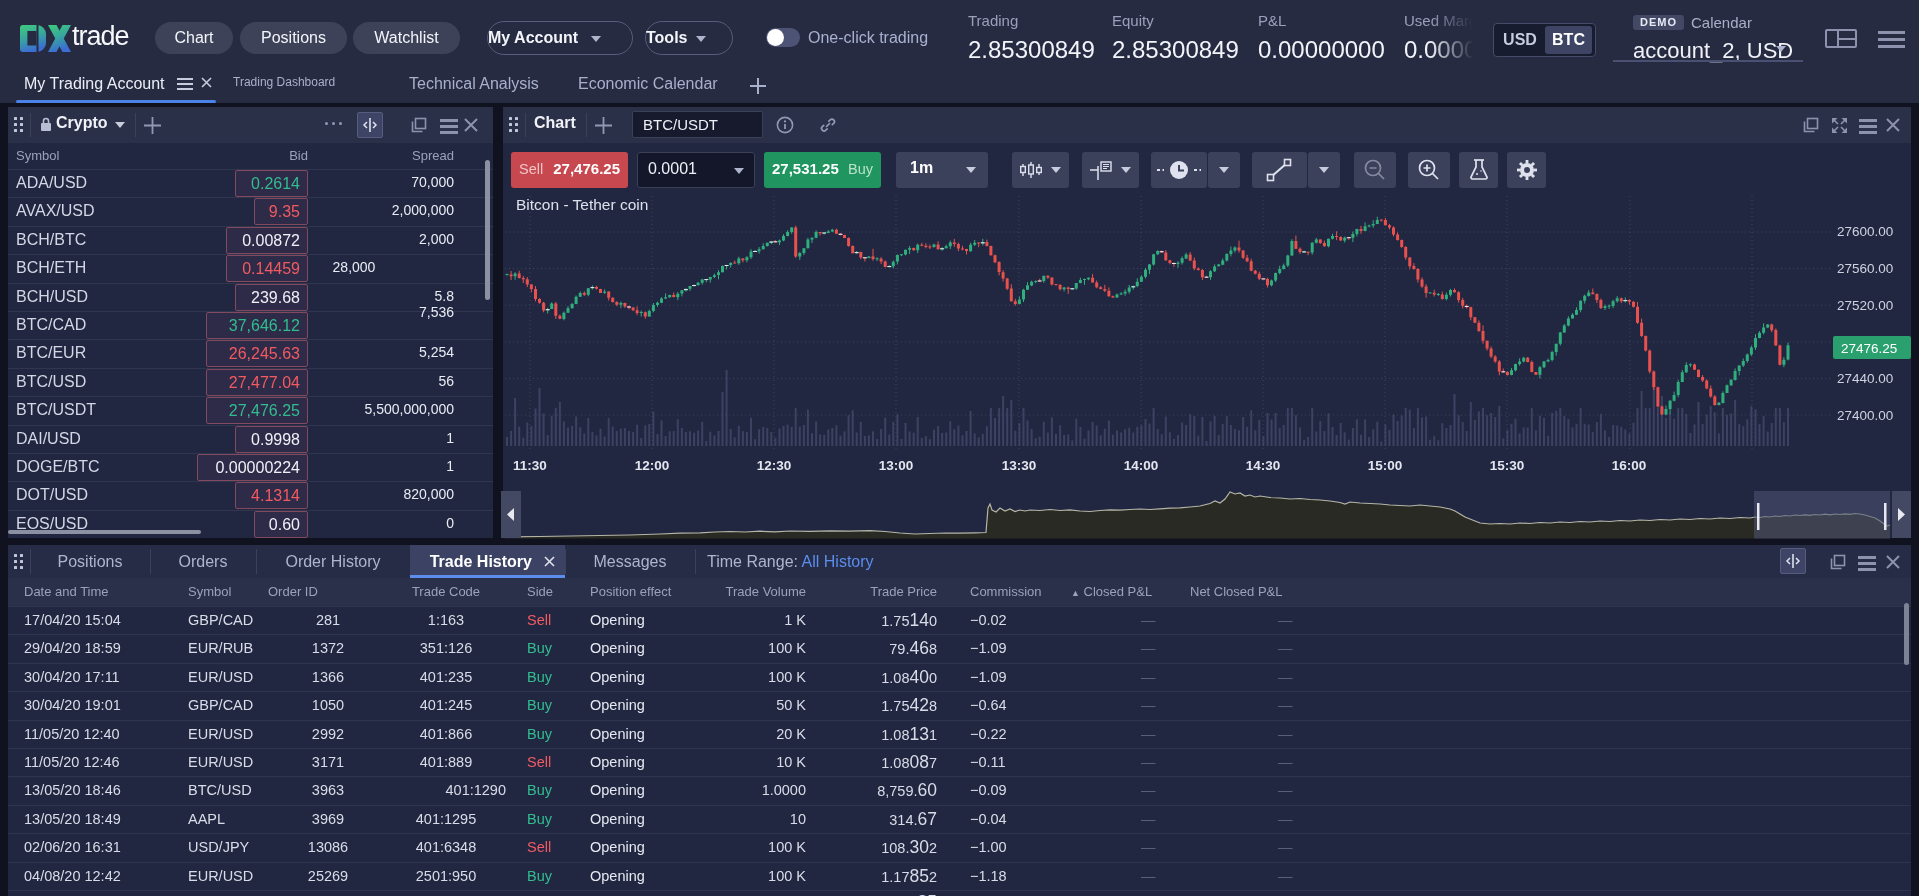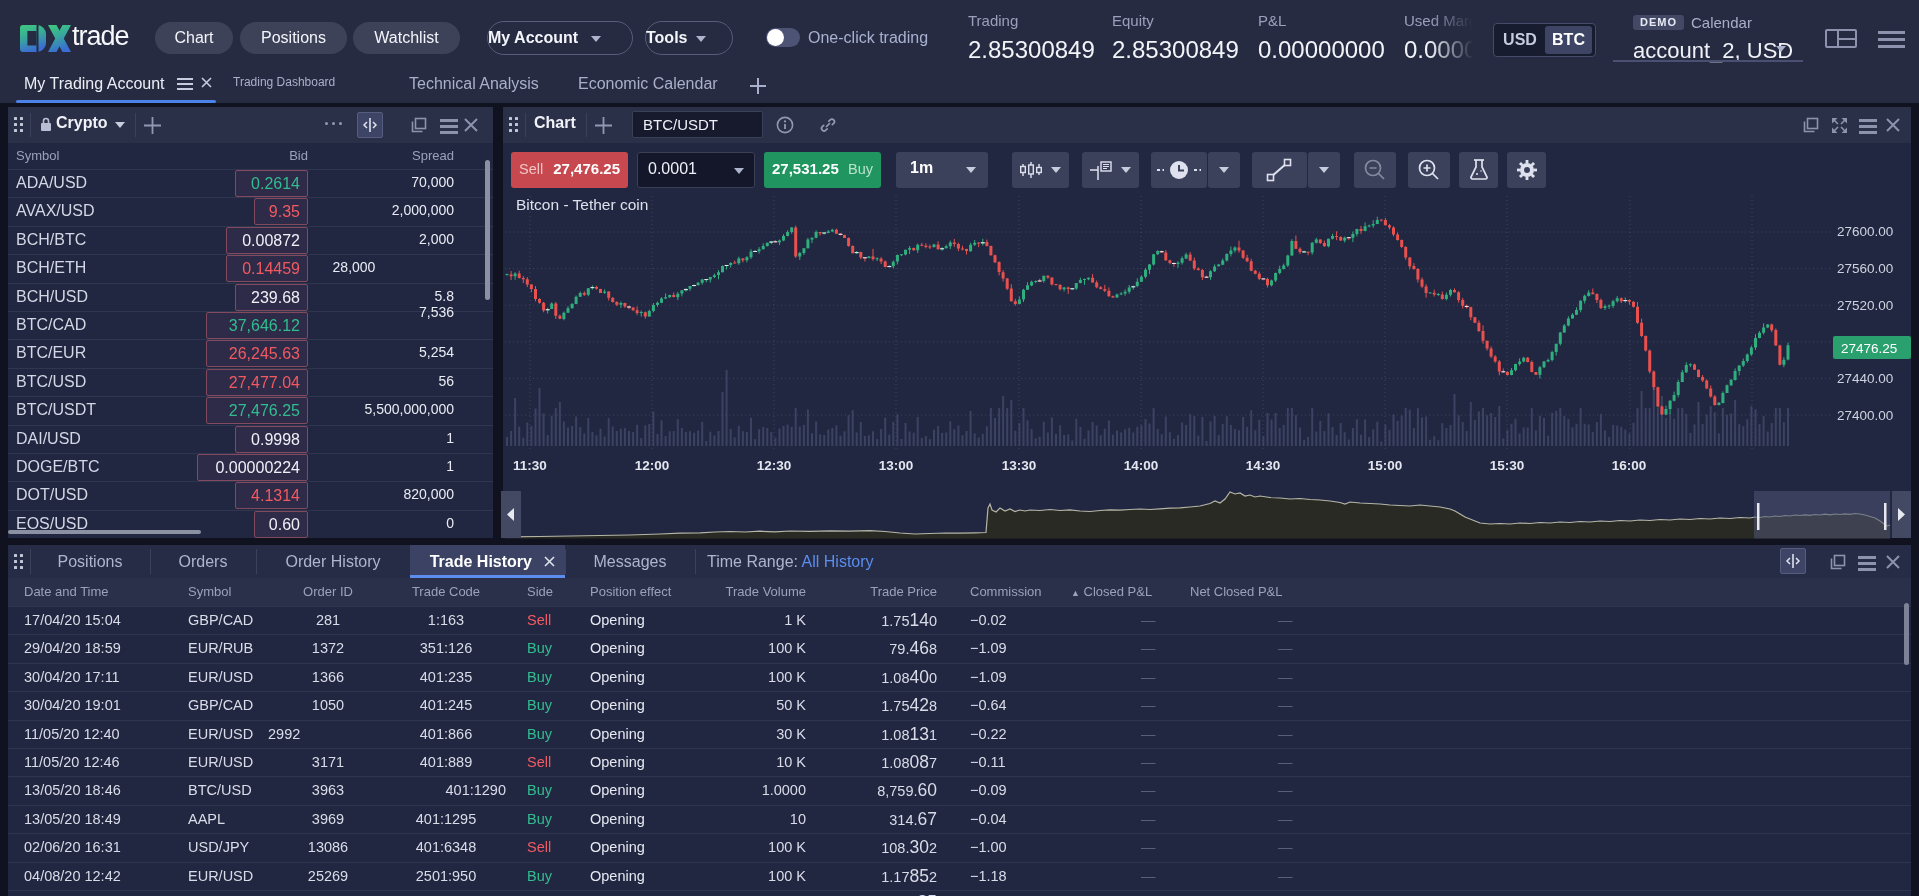--- a/index.html
+++ b/index.html
@@ -412,21 +412,21 @@
     </svg>
 <div class="abs" style="left:1850px;top:11px;width:18px;height:2.5px;background:#8d93ad"></div>
     <div class="abs" style="left:1850px;top:17px;width:18px;height:2.5px;background:#8d93ad"></div>
     <div class="abs" style="left:1850px;top:23px;width:18px;height:2.5px;background:#8d93ad"></div>
 <svg class="abs" style="left:1878px;top:10px" width="14" height="14">
       <path d="M1 1 L13 13 M13 1 L1 13" stroke="#8d93ad" stroke-width="2"></path>
     </svg>
 <div class="abs" style="left:0;top:33px;width:1903px;height:28px;background:#2a2f4a"></div>
 <div class="th" style="left:16px;top:33px">Date and Time</div>
 <div class="th" style="left:180px;top:33px">Symbol</div>
-<div class="th" style="left:260px;top:33px;width:120px;text-align:center">Order ID</div>
+<div class="th" style="left:260px;top:33px;width:120px;">Order ID</div>
 <div class="th" style="left:378px;top:33px;width:120px;text-align:center">Trade Code</div>
 <div class="th" style="left:519px;top:33px">Side</div>
 <div class="th" style="left:582px;top:33px">Position effect</div>
 <div class="th" style="left:658px;top:33px;width:140px;text-align:right">Trade Volume</div>
 <div class="th" style="left:789px;top:33px;width:140px;text-align:right">Trade Price</div>
 <div class="th" style="left:962px;top:33px">Commission</div>
 <div class="th" style="left:1063px;top:33px"><span style="font-size:9px">▲</span> Closed P&amp;L</div>
 <div class="th" style="left:1182px;top:33px">Net Closed P&amp;L</div>
 <div class="rowsep" style="top:61.0px;background:#2f354f"></div>
 <div class="td num" style="left:16px;top:61.0px">17/04/20 15:04</div>
@@ -472,25 +472,25 @@
 <div class="td up" style="left:519px;top:146.2px">Buy</div>
 <div class="td" style="left:582px;top:146.2px;color:#e6e9f2">Opening</div>
 <div class="td num" style="left:658px;top:146.2px;width:140px;text-align:right">50 K</div>
 <div class="td num" style="left:789px;top:146.2px;width:140px;text-align:right"><span>1.75</span><span class="bigp">42</span><span>8</span></div>
 <div class="td num" style="left:962px;top:146.2px">−0.64</div>
 <div class="td dash" style="left:1133px;top:146.2px">—</div>
 <div class="td dash" style="left:1270px;top:146.2px">—</div>
 <div class="rowsep" style="top:174.6px;background:#2f354f"></div>
 <div class="td num" style="left:16px;top:174.6px">11/05/20 12:40</div>
 <div class="td num" style="left:180px;top:174.6px">EUR/USD</div>
-<div class="td num" style="left:260px;top:174.6px;width:120px;text-align:left">2992</div>
+<div class="td num" style="left:260px;top:174.6px;width:120px;text-align:center">2992</div>
 <div class="td num" style="left:378px;top:174.6px;width:120px;text-align:center">401:866</div>
 <div class="td up" style="left:519px;top:174.6px">Buy</div>
 <div class="td" style="left:582px;top:174.6px;color:#e6e9f2">Opening</div>
-<div class="td num" style="left:658px;top:174.6px;width:140px;text-align:right">30 K</div>
+<div class="td num" style="left:658px;top:174.6px;width:140px;text-align:right">20 K</div>
 <div class="td num" style="left:789px;top:174.6px;width:140px;text-align:right"><span>1.08</span><span class="bigp">13</span><span>1</span></div>
 <div class="td num" style="left:962px;top:174.6px">−0.22</div>
 <div class="td dash" style="left:1133px;top:174.6px">—</div>
 <div class="td dash" style="left:1270px;top:174.6px">—</div>
 <div class="rowsep" style="top:203.0px;background:#2f354f"></div>
 <div class="td num" style="left:16px;top:203.0px">11/05/20 12:46</div>
 <div class="td num" style="left:180px;top:203.0px">EUR/USD</div>
 <div class="td num" style="left:260px;top:203.0px;width:120px;text-align:center">3171</div>
 <div class="td num" style="left:378px;top:203.0px;width:120px;text-align:center">401:889</div>
 <div class="td dn" style="left:519px;top:203.0px">Sell</div>

